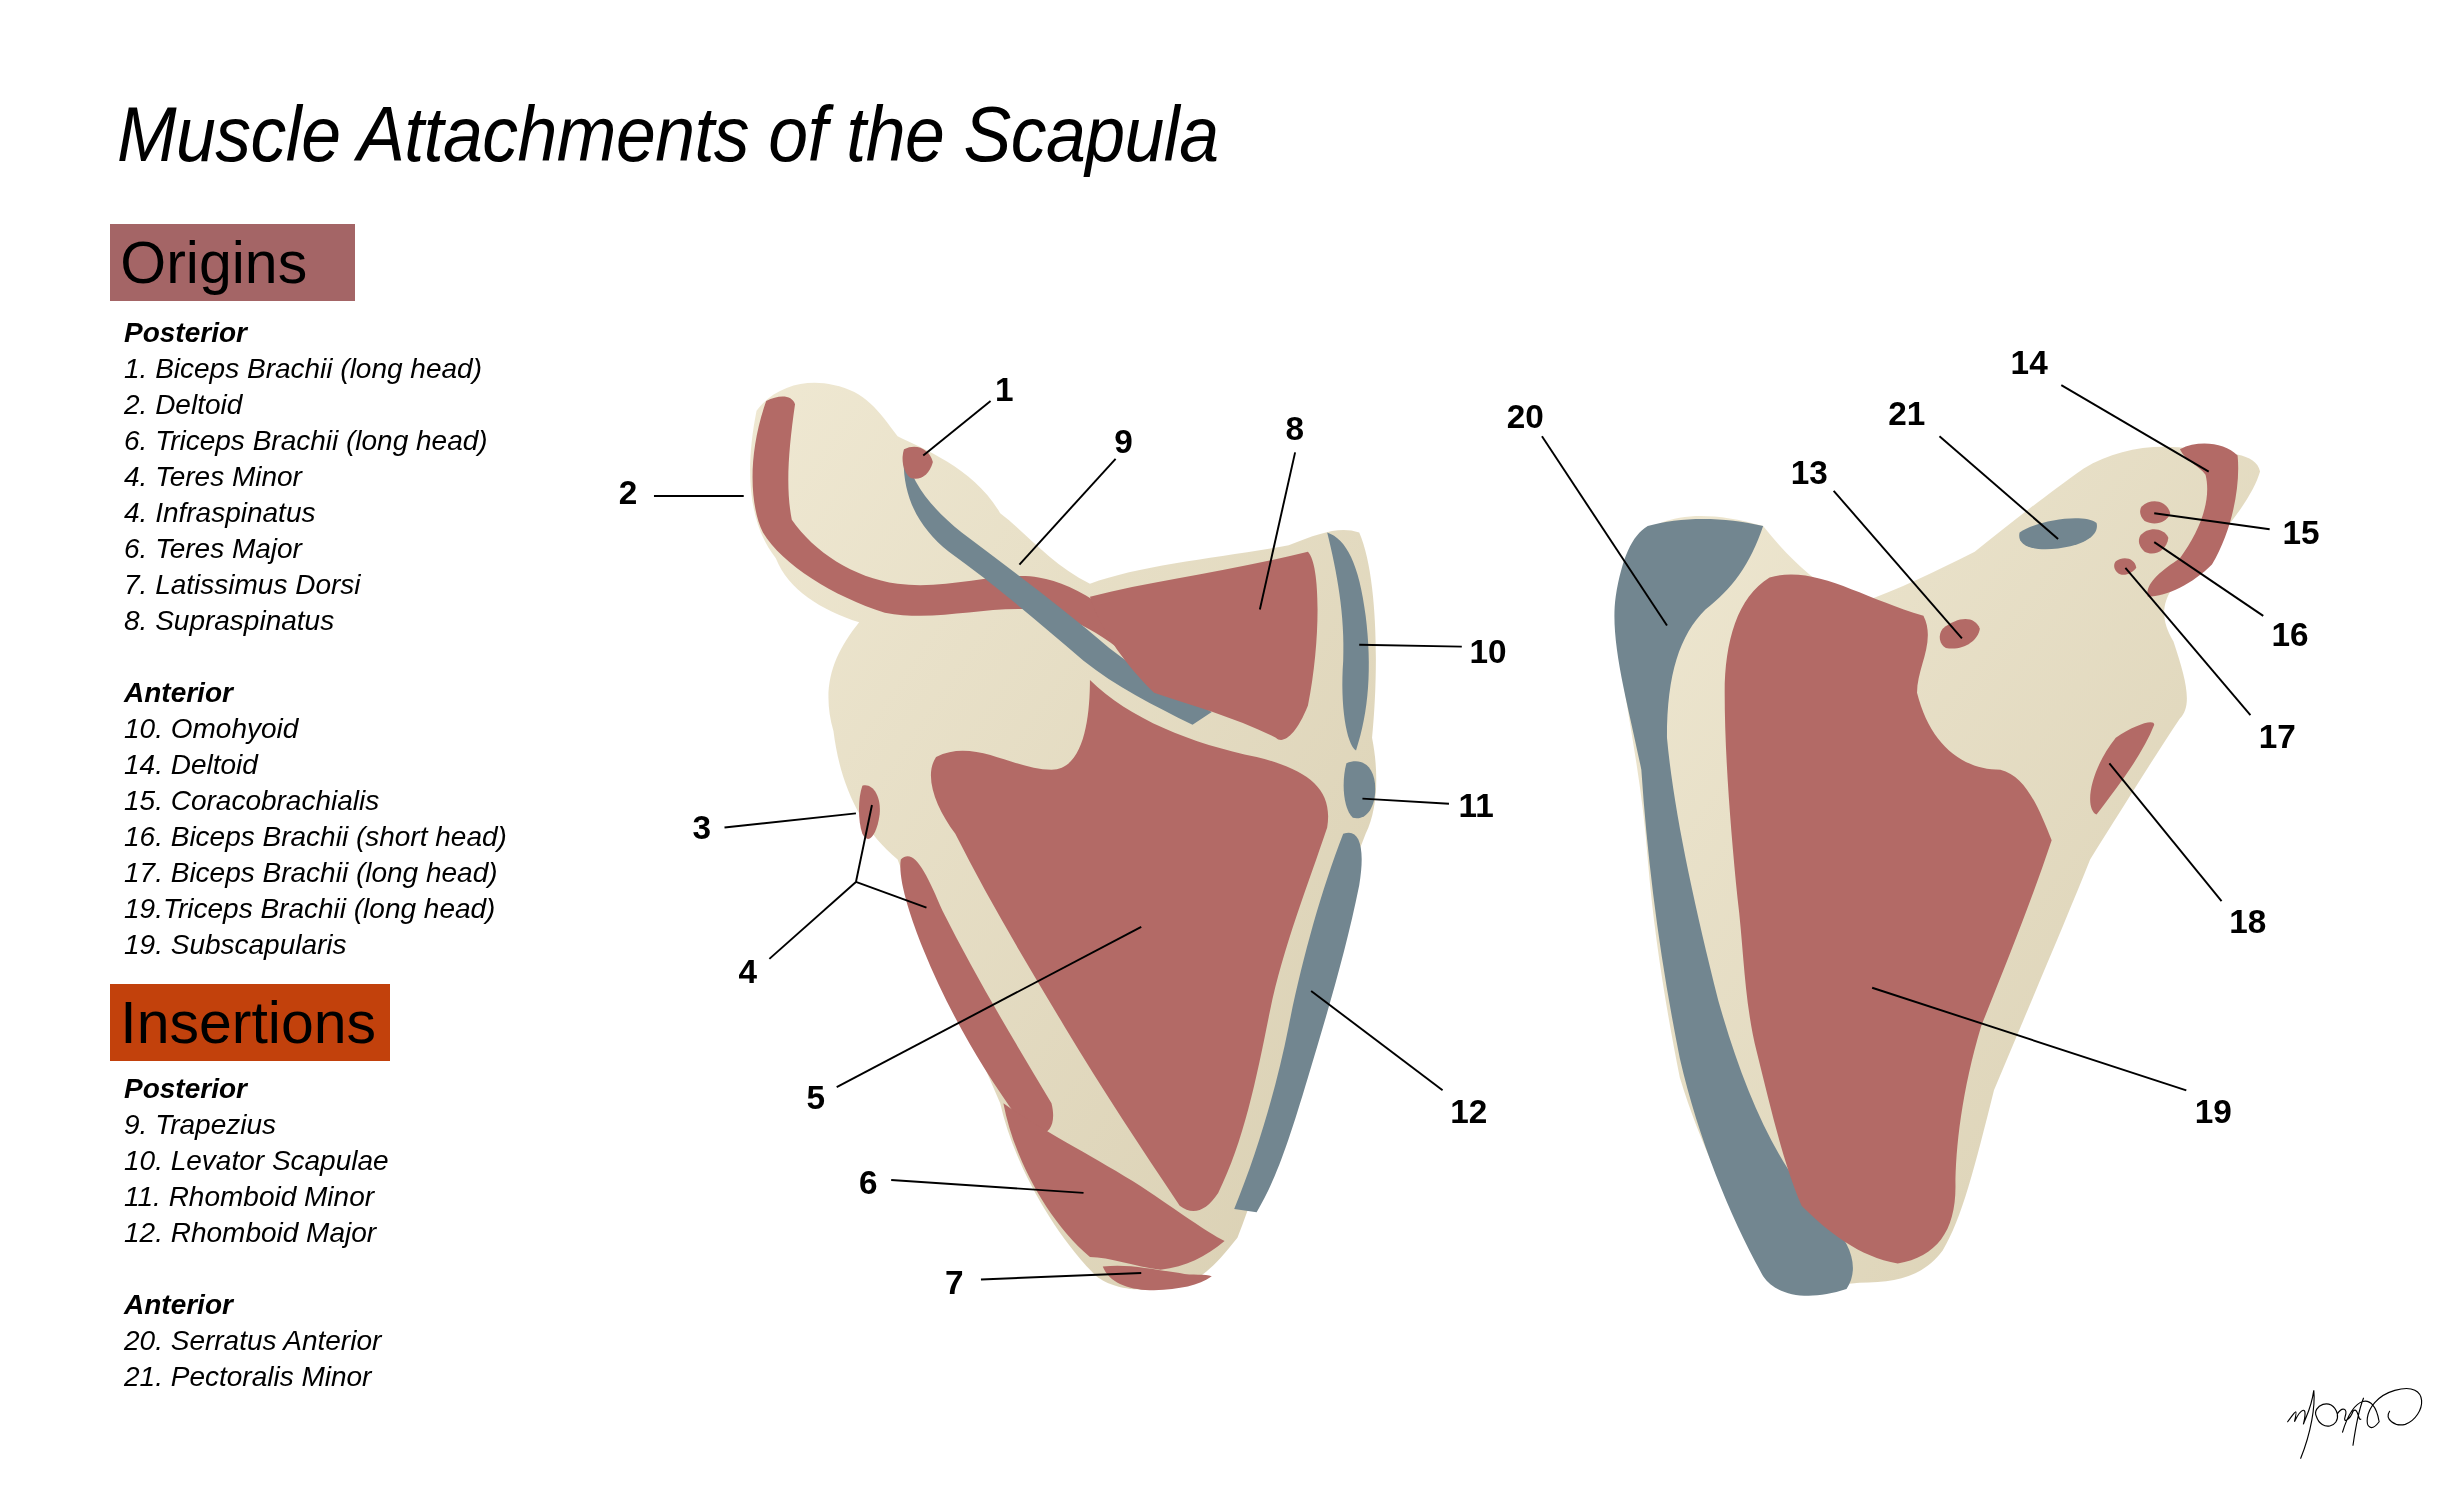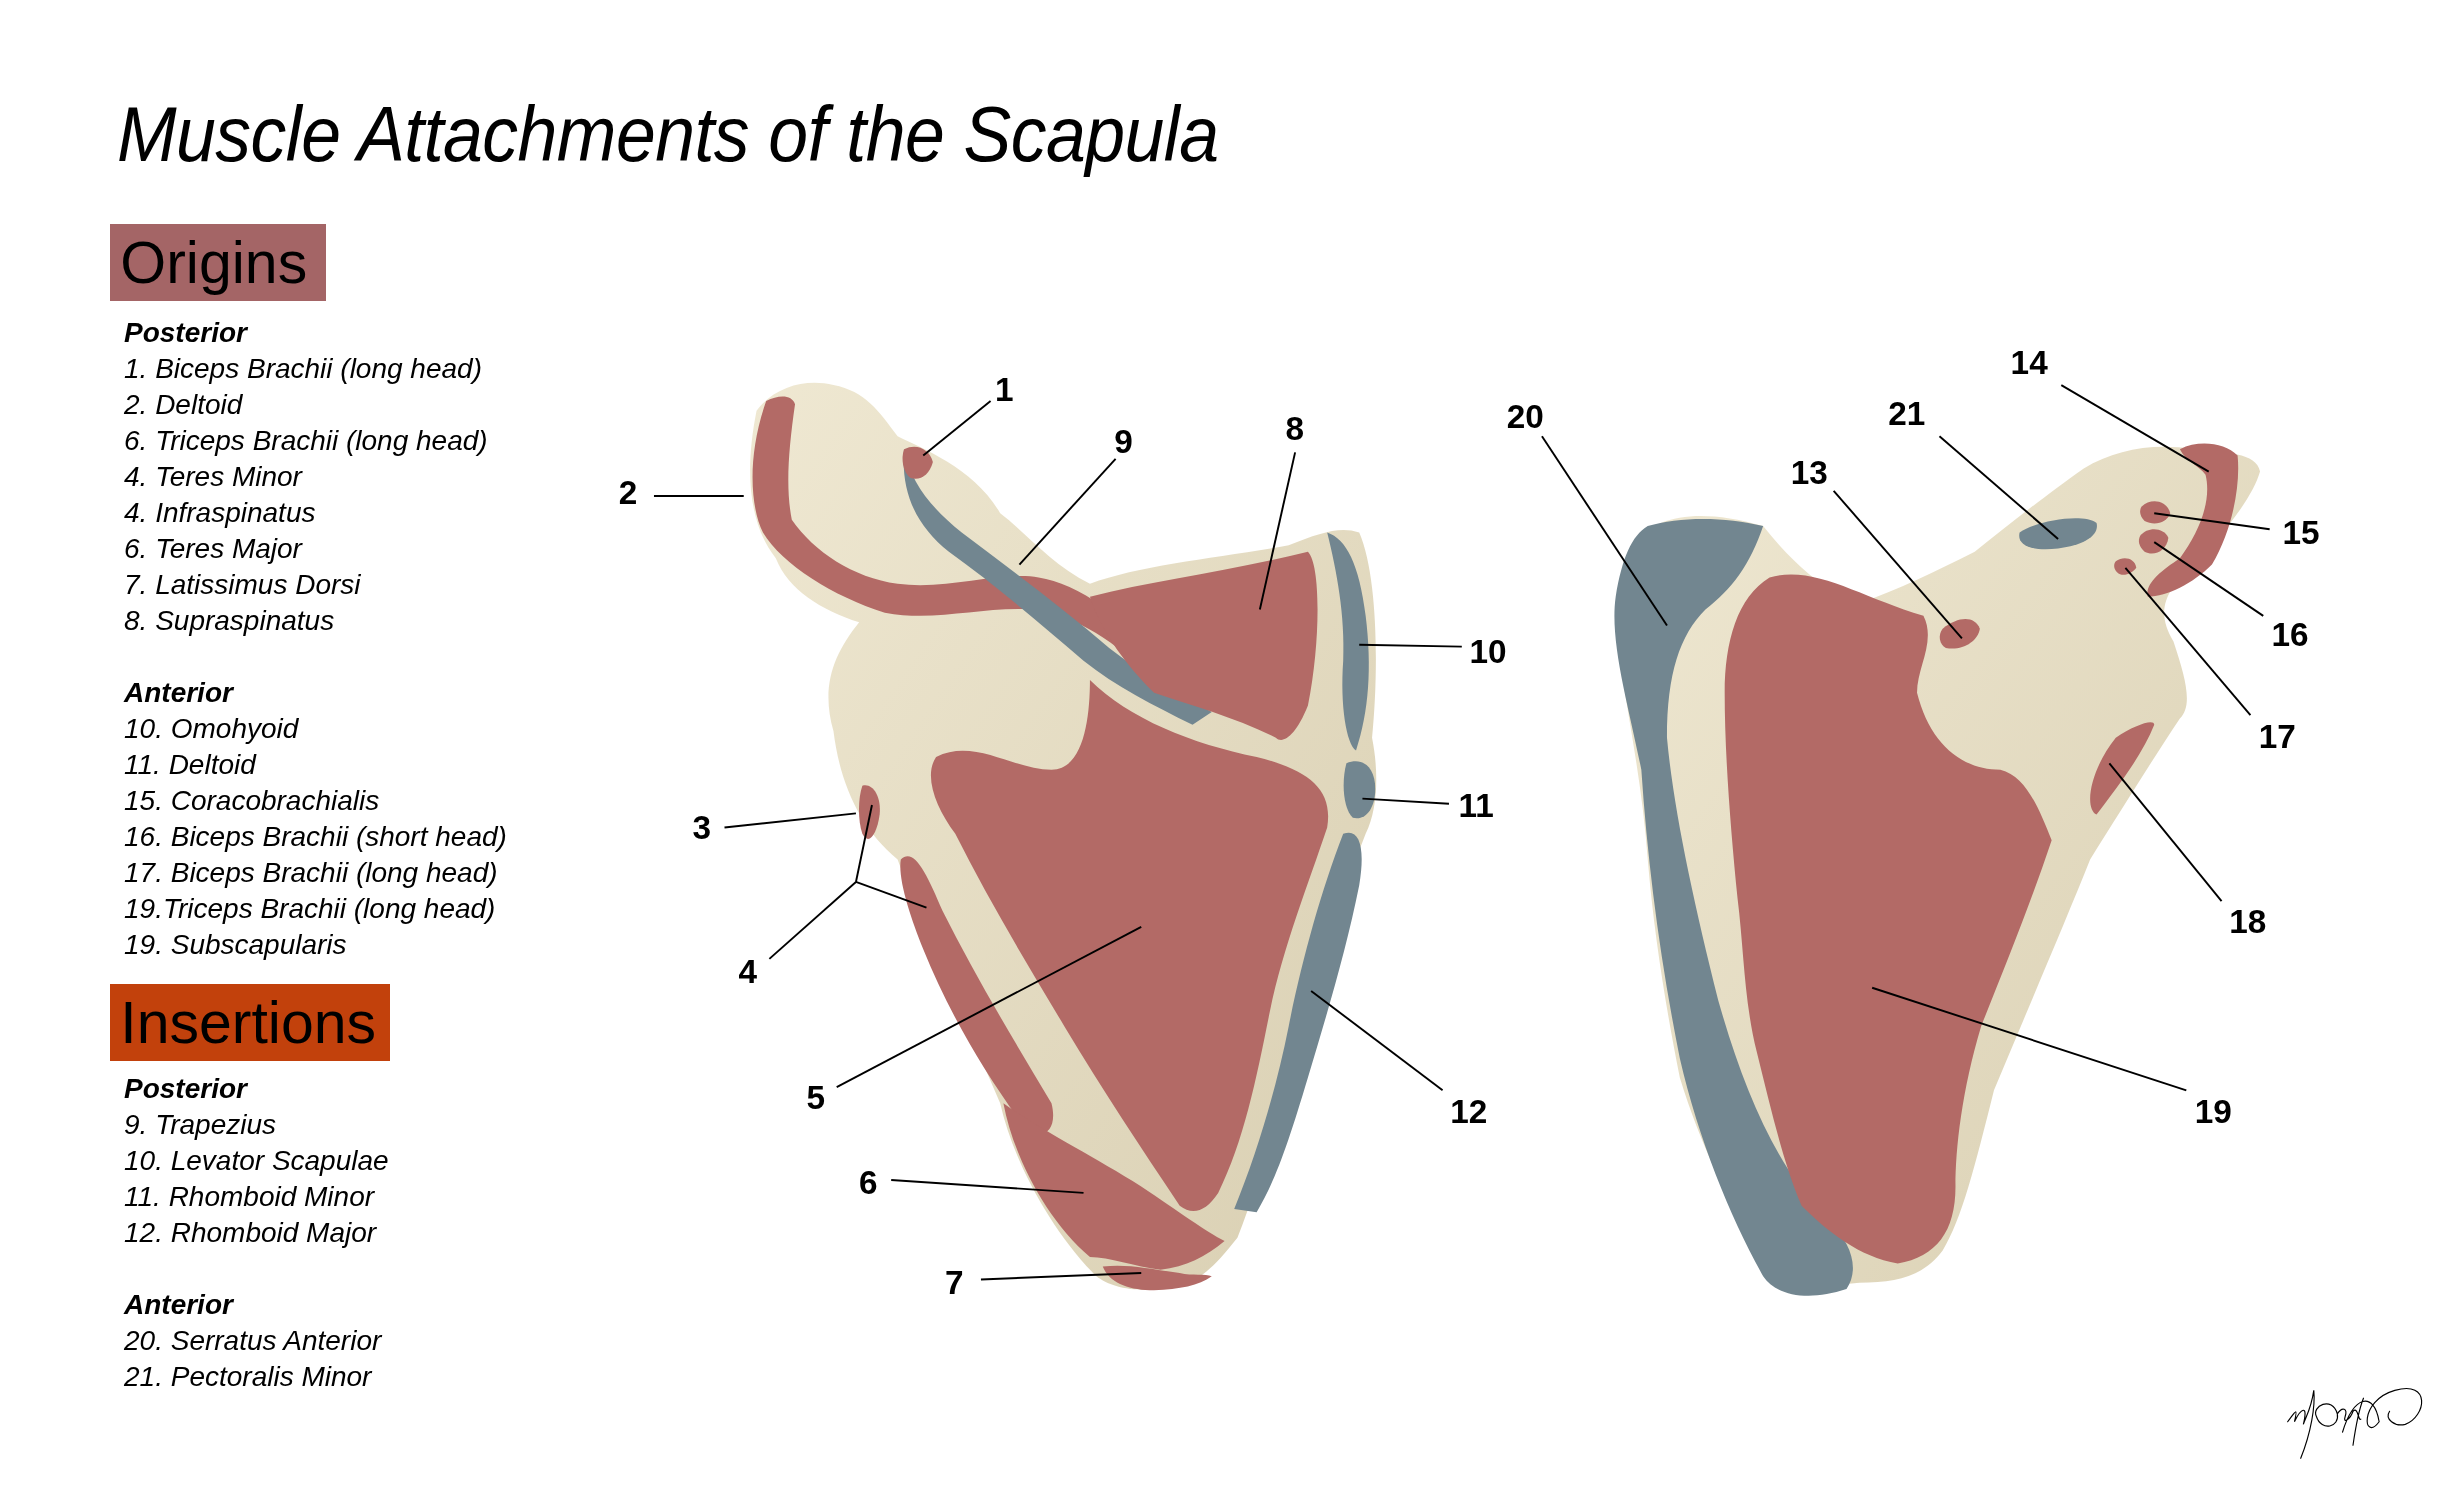--- a/index.html
+++ b/index.html
@@ -2,21 +2,21 @@
 <html style="font-size:10.3px"><head>
 <meta charset="utf-8">
 <style>
   html, body { margin: 0; padding: 0; background: #ffffff; }
   body { width: 2462px; height: 1501px; position: relative; overflow: hidden;
          font-family: "Liberation Sans", "DejaVu Sans", sans-serif; color: #000; }
   .title { position: absolute; left: 117px; top: 90px; font-size: 77px; font-style: italic;
            font-weight: normal; letter-spacing: -0.6px; white-space: nowrap; transform: scaleX(0.93); transform-origin: left top; }
   .section-box { position: absolute; height: 77px; display: flex; align-items: center;
                  font-size: 59px; padding: 0 10.3px; box-sizing: border-box; white-space: nowrap; }
-  .origins-box { left: 110px; top: 224px; width: 216px; background: #a46566; }
+  .origins-box { left: 110px; top: 224px; width: 245px; background: #a46566; }
   .insertions-box { left: 110px; top: 984px; width: 280px; background: #c2410c; }
   .list { position: absolute; left: 124px; font-size: 28px; font-style: italic; line-height: 36px; white-space: nowrap; }
   .list .sub { font-weight: bold; }
   .list .gap { height: 36px; }
   .diagram { position: absolute; left: 0; top: 0; width: 2462px; height: 1501px; }
   .lbl { font-family: "Liberation Sans", "DejaVu Sans", sans-serif; font-weight: bold; font-size: 52px; fill: #000; }
   .leader { stroke: #000; stroke-width: 3; fill: none; }
   .signature { position: absolute; left: 2257px; top: 1359px; width: 192px; height: 115px; }
 </style>
 </head>
@@ -33,21 +33,21 @@
   <div>2. Deltoid</div>
   <div>6. Triceps Brachii (long head)</div>
   <div>4. Teres Minor</div>
   <div>4. Infraspinatus</div>
   <div>6. Teres Major</div>
   <div>7. Latissimus Dorsi</div>
   <div>8. Supraspinatus</div>
   <div class="gap"></div>
   <div class="sub">Anterior</div>
   <div>10. Omohyoid</div>
-  <div>11. Deltoid</div>
+  <div>14. Deltoid</div>
   <div>15. Coracobrachialis</div>
   <div>16. Biceps Brachii (short head)</div>
   <div>17. Biceps Brachii (long head)</div>
   <div>19.Triceps Brachii (long head)</div>
   <div>19. Subscapularis</div>
 </div>
 
 <div class="section-box insertions-box">
   <span>Insertions</span>
 </div>

